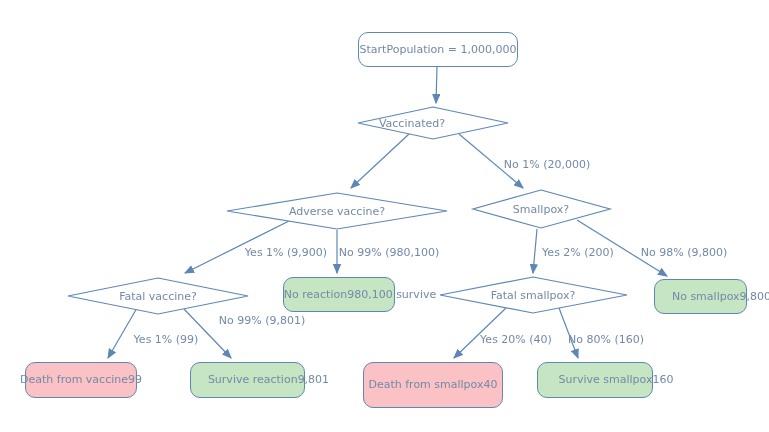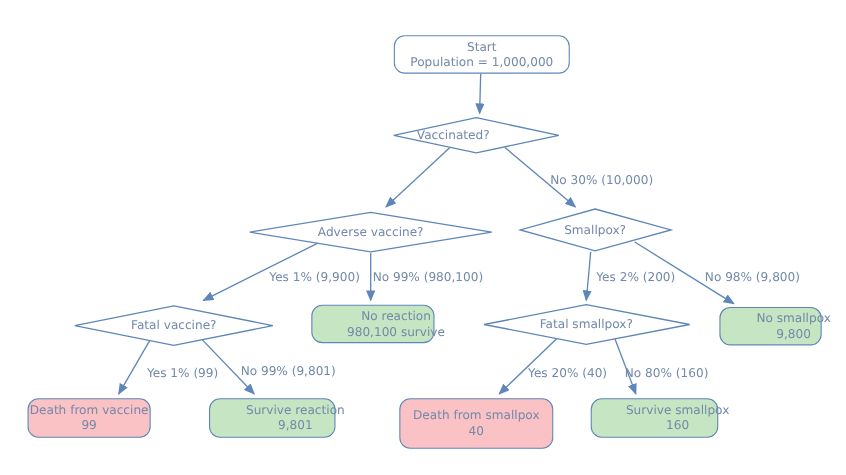--- a/index.html
+++ b/index.html
@@ -14,21 +14,21 @@
     position:relative;
     width:769px;height:432px;
     background:#ffffff;
     font-family:"DejaVu Sans","Liberation Sans",sans-serif;
     overflow:hidden;
   }
   .edges{position:absolute;left:0;top:0;width:769px;height:432px;}
   .node{
     position:absolute;
     box-sizing:border-box;
-    display:flex;flex-direction:column;
+    display:flex;flex-direction:row;
     align-items:center;justify-content:center;
     border:1.2px solid var(--line);
     border-radius:10px;
     color:var(--text);
     font-size:11px;line-height:1.25;
     text-align:center;white-space:nowrap;
   }
   .node.white{background:var(--white);}
   .node.green{background:var(--green);padding-left:42px;}
   .node.pink{background:var(--pink);}
@@ -106,23 +106,23 @@
     <span>Survive smallpox</span>
     <span>160</span>
   </div>
 
   <div class="diamond-label" style="left:412px;top:123px">Vaccinated?</div>
   <div class="diamond-label" style="left:337px;top:211px">Adverse vaccine?</div>
   <div class="diamond-label" style="left:541px;top:209px">Smallpox?</div>
   <div class="diamond-label" style="left:158px;top:296px">Fatal vaccine?</div>
   <div class="diamond-label" style="left:533px;top:295px">Fatal smallpox?</div>
 
-  <div class="edge-label" style="left:547px;top:164px">No 30% (10,000)</div>
+  <div class="edge-label" style="left:547px;top:164px">No 1% (20,000)</div>
   <div class="edge-label" style="left:286px;top:252px">Yes 1% (9,900)</div>
   <div class="edge-label" style="left:389px;top:252px">No 99% (980,100)</div>
   <div class="edge-label" style="left:578px;top:252px">Yes 2% (200)</div>
   <div class="edge-label" style="left:684px;top:252px">No 98% (9,800)</div>
   <div class="edge-label" style="left:166px;top:339px">Yes 1% (99)</div>
-  <div class="edge-label" style="left:262px;top:337px">No 99% (9,801)</div>
+  <div class="edge-label" style="left:262px;top:320px">No 99% (9,801)</div>
   <div class="edge-label" style="left:516px;top:339px">Yes 20% (40)</div>
   <div class="edge-label" style="left:606px;top:339px">No 80% (160)</div>
 
 </div>
 
 </body></html>

